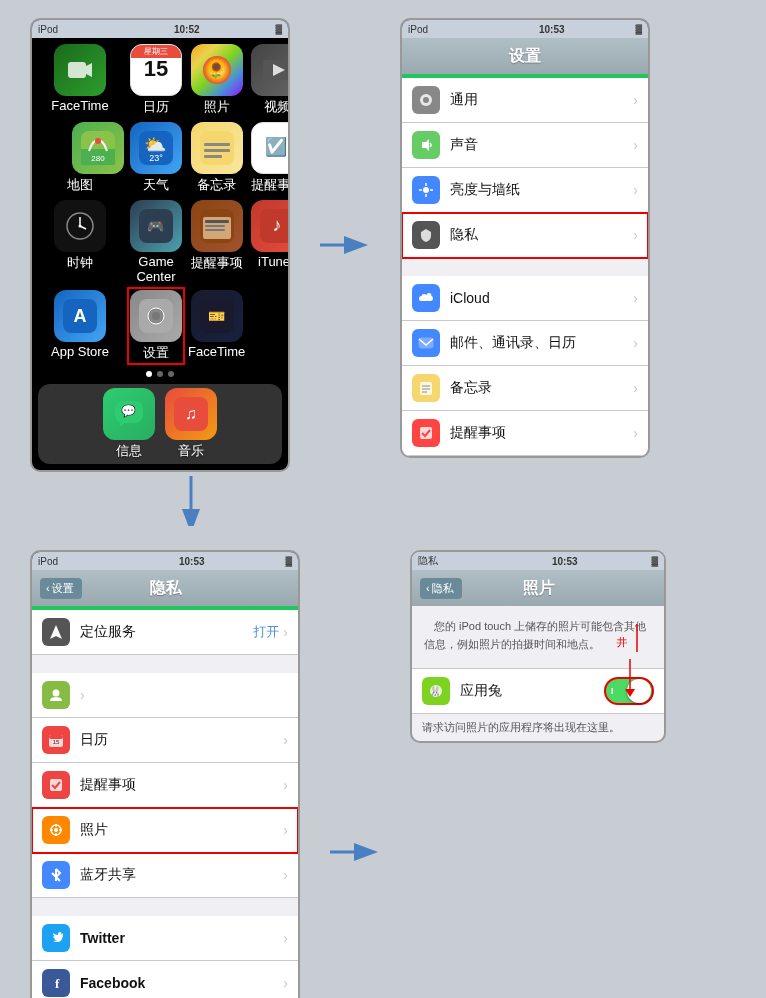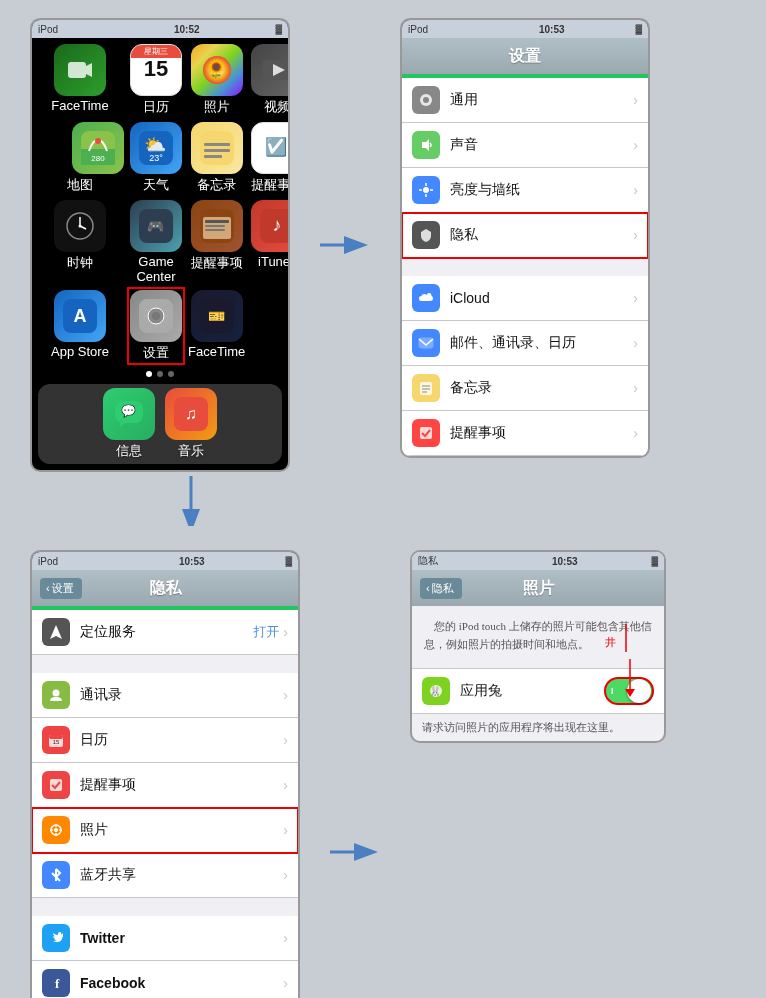--- a/index.html
+++ b/index.html
@@ -615,21 +615,20 @@
         <span class="settings-chevron">›</span>
       </div>
       <div class="group-divider"></div>
       <div class="settings-item">
         <div class="settings-item-icon" style="background:#8b4;">
           <svg width="16" height="16" viewBox="0 0 16 16">
               <circle cx="8" cy="6" r="3.5" fill="#fff"></circle>
               <path d="M2,14 Q2,10 8,10 Q14,10 14,14" fill="#fff"></path>
             </svg>
         </div>
-        <span class="settings-item-label">通讯录</span>
         <span class="settings-chevron">›</span>
       </div>
       <div class="settings-item">
         <div class="settings-item-icon" style="background:#e44;">
           <svg width="16" height="16" viewBox="0 0 16 16">
               <rect width="14" height="12" x="1" y="3" rx="2" fill="#fff" opacity="0.8"></rect>
               <rect width="14" height="4" x="1" y="3" rx="2" fill="#e44"></rect>
               <text x="8" y="12" text-anchor="middle" font-size="6" fill="#333">15</text>
             </svg>
         </div>
@@ -714,21 +713,21 @@
       <span class="status-bar-center">10:53</span>
       <span style="font-size:9px;">▓</span>
     </div>
     <div class="privacy-nav-bar">
       <div class="nav-back-btn">
         <span>‹</span>
         <span>隐私</span>
       </div>
       <span class="privacy-nav-title">照片</span>
     </div>
-    <div style="background:#efeff4; padding:10px 12px 6px;font-family:Liberation Serif, serif;">
+    <div style="background:#efeff4; padding:10px 12px 6px;">
       <span class="photos-detail-body">您的 iPod touch 上储存的照片可能包含其他信息，例如照片的拍摄时间和地点。</span>
       
       <span style="color:#e00; font-size:11px; position:relative; top:-2px; margin-left:2px;">井</span>
       <svg width="20" height="30" viewBox="0 0 20 30" style="position:absolute; margin-top:-10px;">
         <line x1="10" y1="0" x2="10" y2="28" stroke="#e00" stroke-width="1.5"></line>
       </svg>
     </div>
     <div class="photos-section-header"></div>
     <div class="toggle-item" style="position:relative;">
       <div class="settings-item-icon" style="background:#7ed321; margin-right:10px;">

